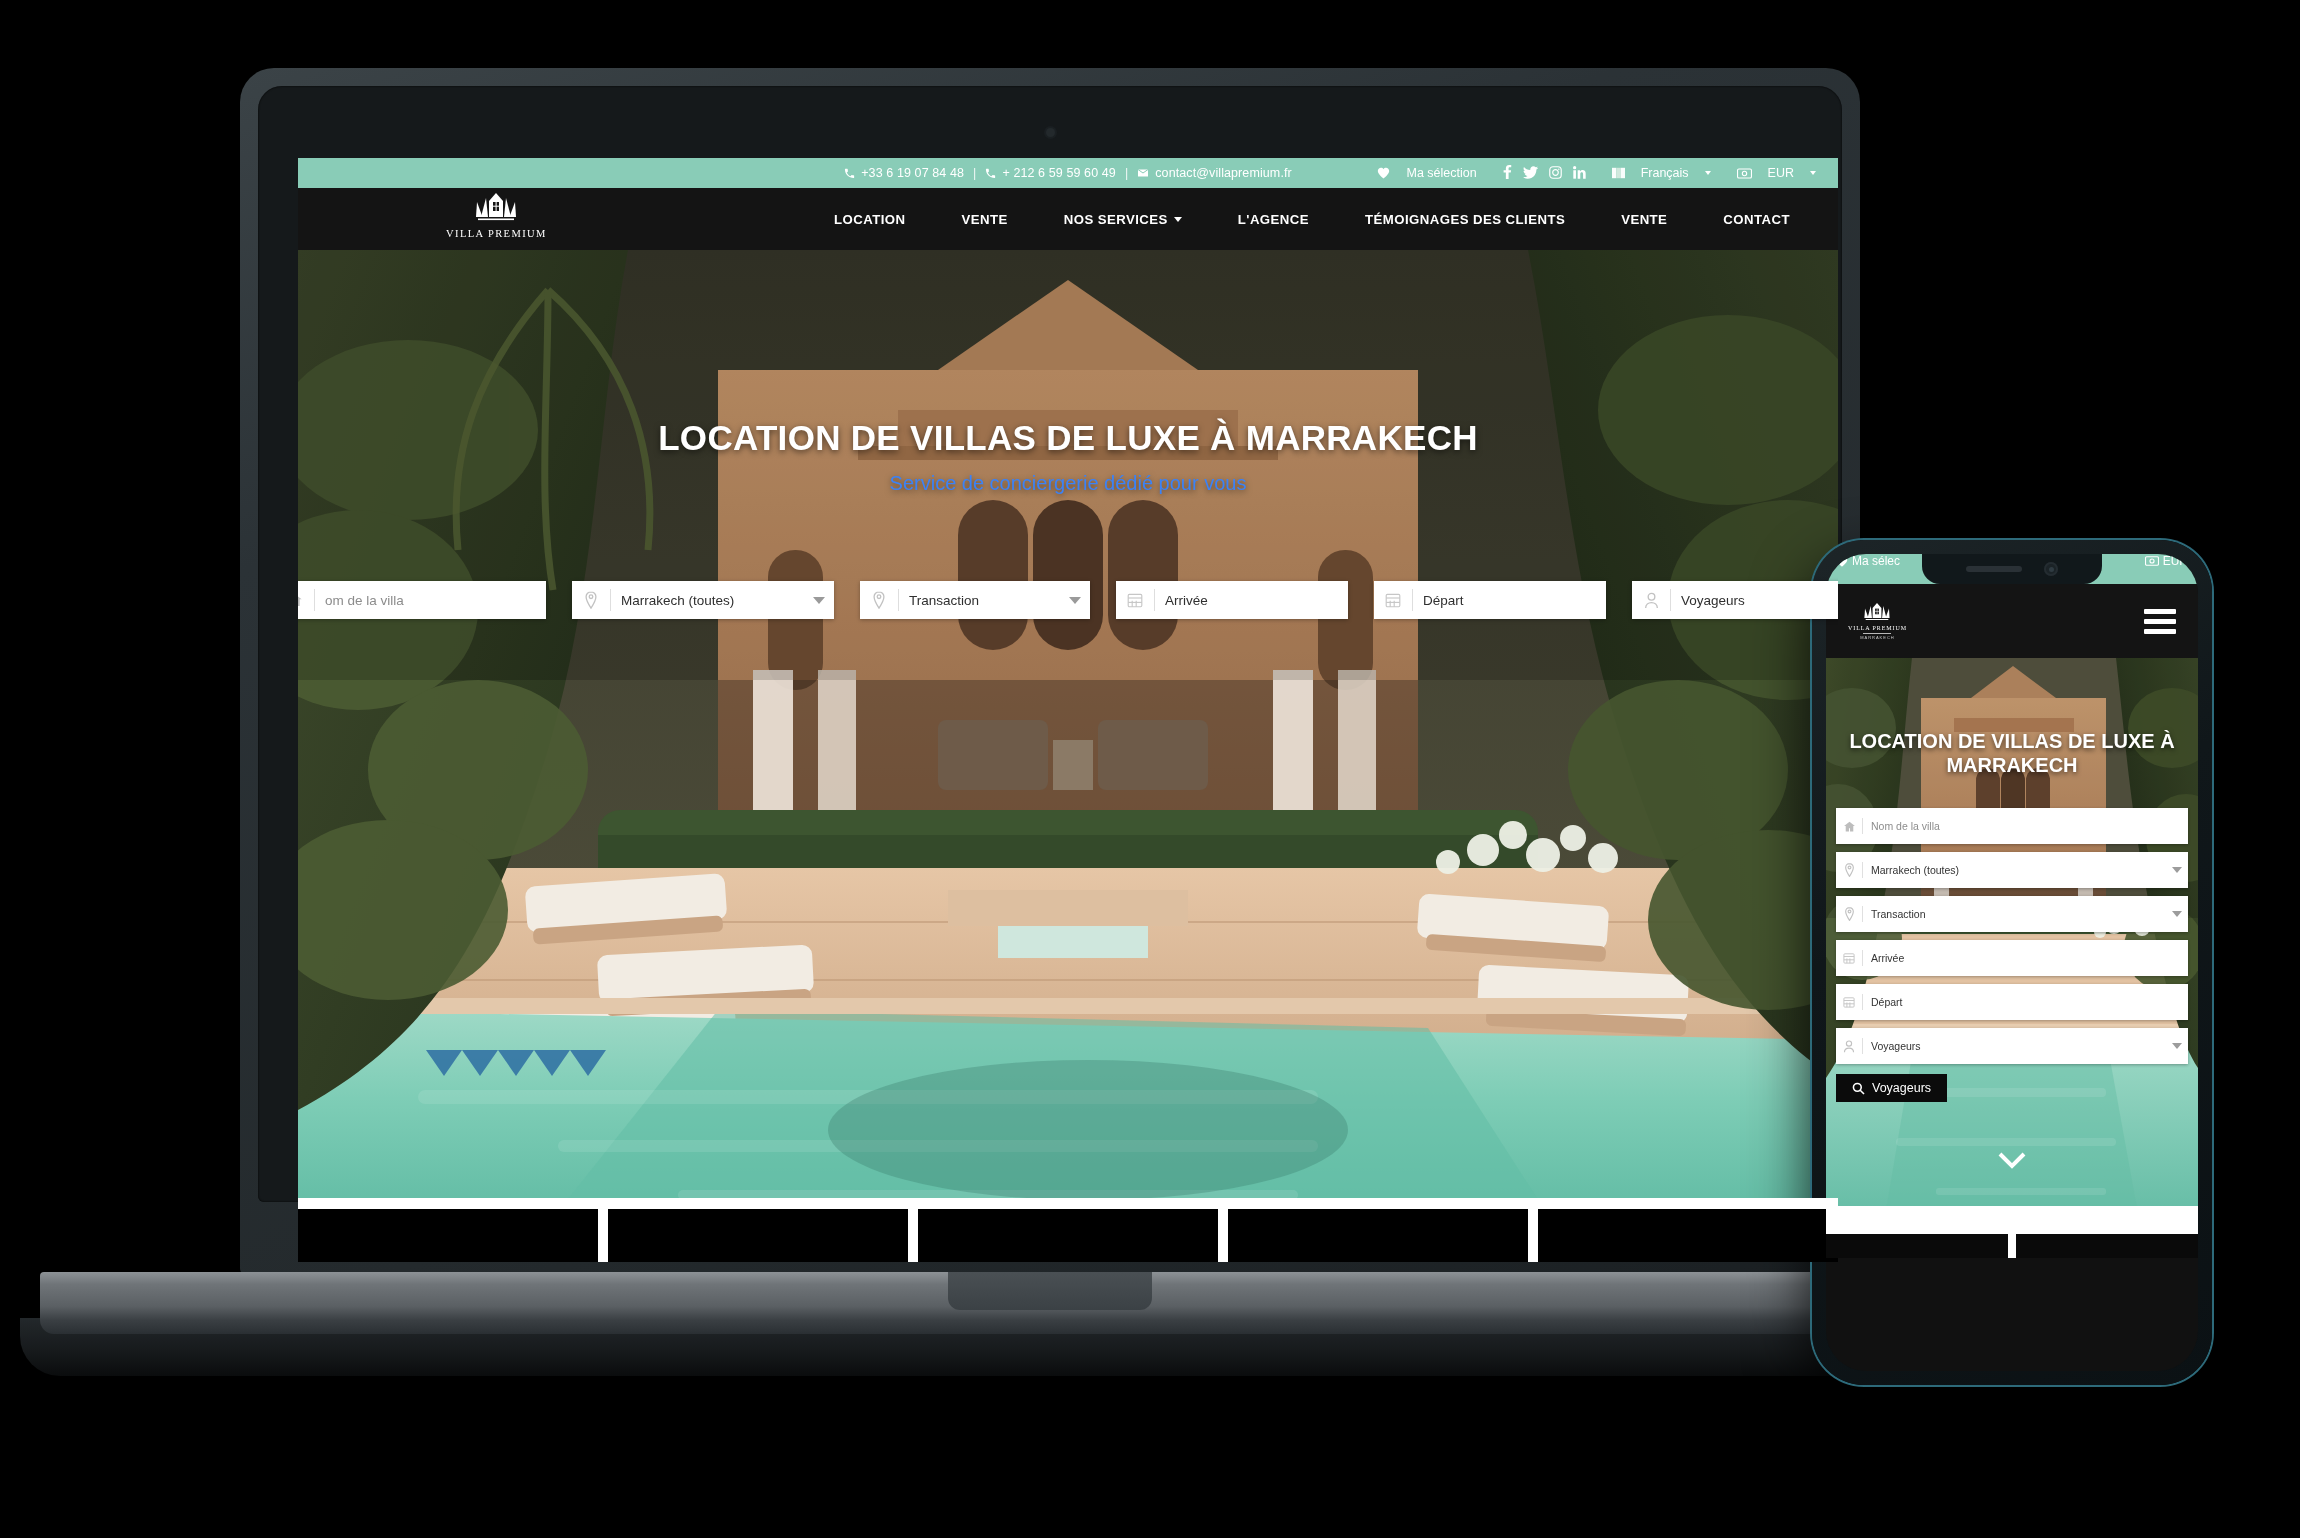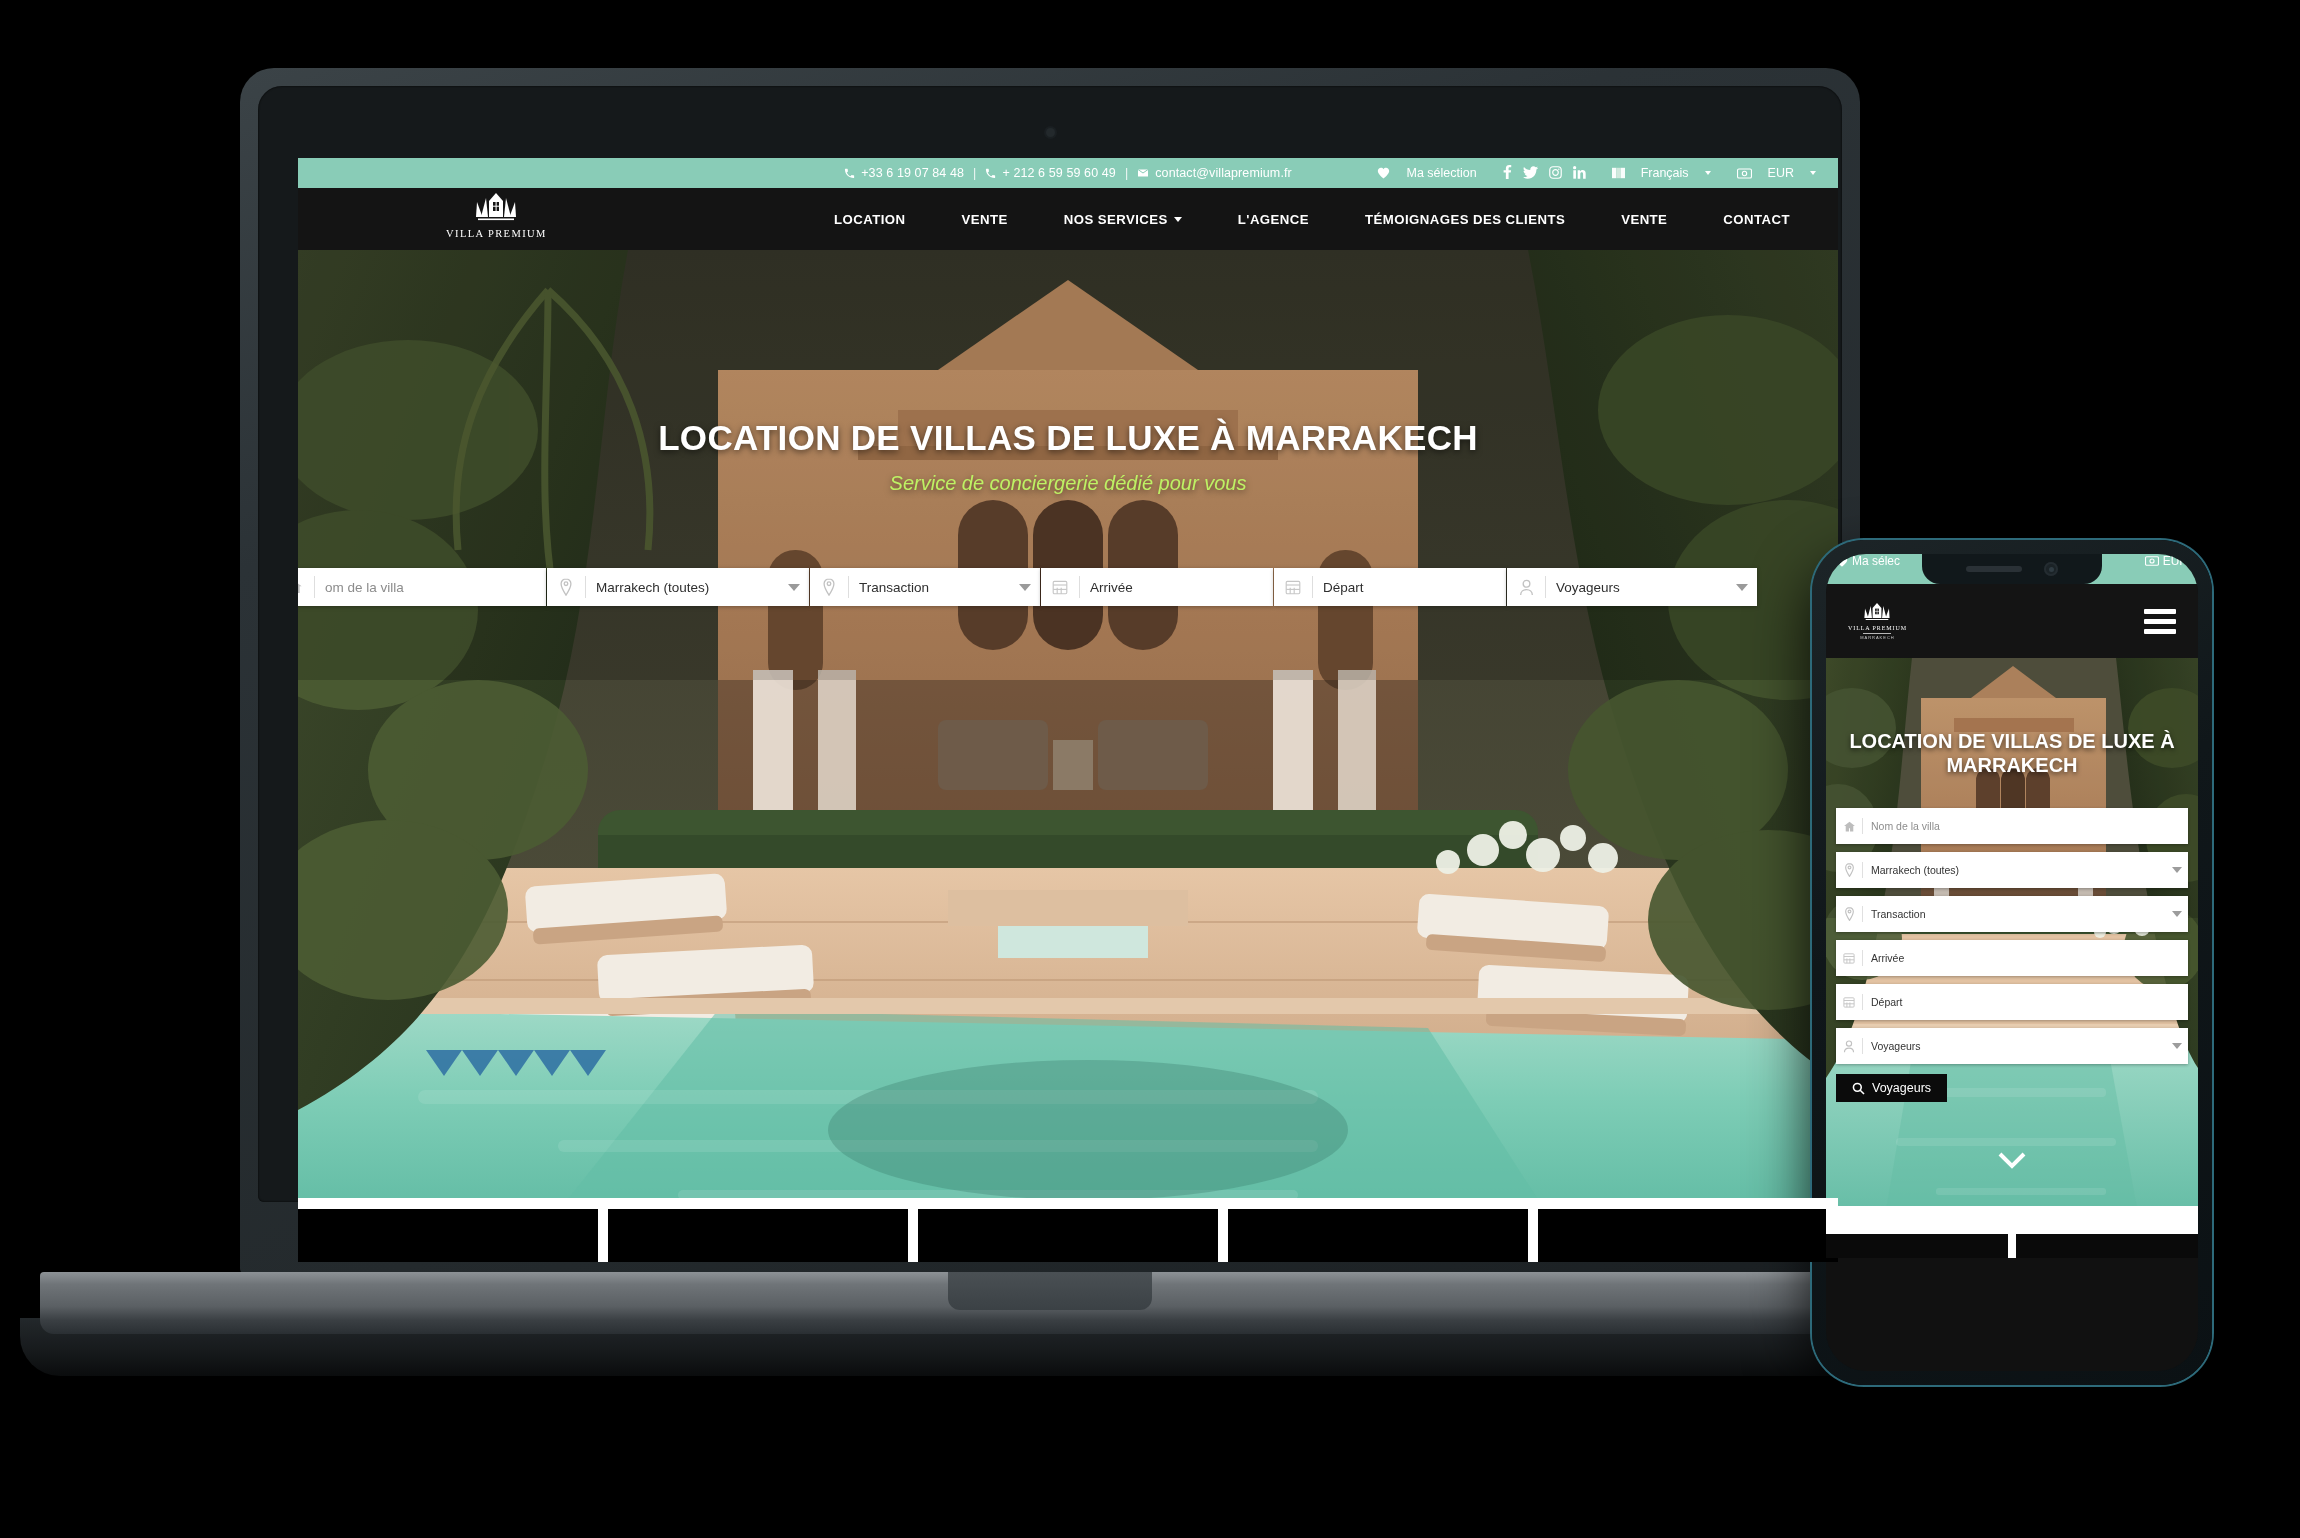--- a/index.html
+++ b/index.html
@@ -105,27 +105,26 @@
   .hero { position: relative; height: 1012px; overflow: hidden; background:#2b2b27; }
   .hero-photo { position:absolute; inset:0; }
   .hero-title-block {
     position: absolute; left: 0; right: 0; top: 168px; text-align: center; z-index: 6;
   }
   .hero-title {
     color: #fff; font-size: 35px; font-weight: 700; letter-spacing: .3px;
     text-shadow: 0 2px 6px rgba(0,0,0,.55);
   }
   .hero-sub {
-    color: #bef264; font-size: 20px; margin-top: 14px; font-weight: 400;
+    color: #3b82f6; font-size: 20px; margin-top: 14px; font-weight: 400;
     text-shadow: 0 2px 6px rgba(0,0,0,.5);
-    font-style: italic;
   }
   .search-row {
-    position: absolute; left: -22px; right: -10px; top: 318px; z-index: 8;
-    display: flex; gap: 1px; align-items: stretch;
+    position: absolute; left: -22px; right: -10px; top: 331px; z-index: 8;
+    display: flex; gap: 26px; align-items: stretch;
   }
   .sf {
     background: #fff; height: 38px; display: flex; align-items: center;
     box-shadow: 0 1px 4px rgba(0,0,0,.3);
   }
   .sf-ico {
     width: 38px; display:flex; align-items:center; justify-content:center;
     color:#b7b7b7; flex: 0 0 38px;
   }
   .sf-div { width:1px; height:22px; background:#dedede; flex:0 0 1px; }

